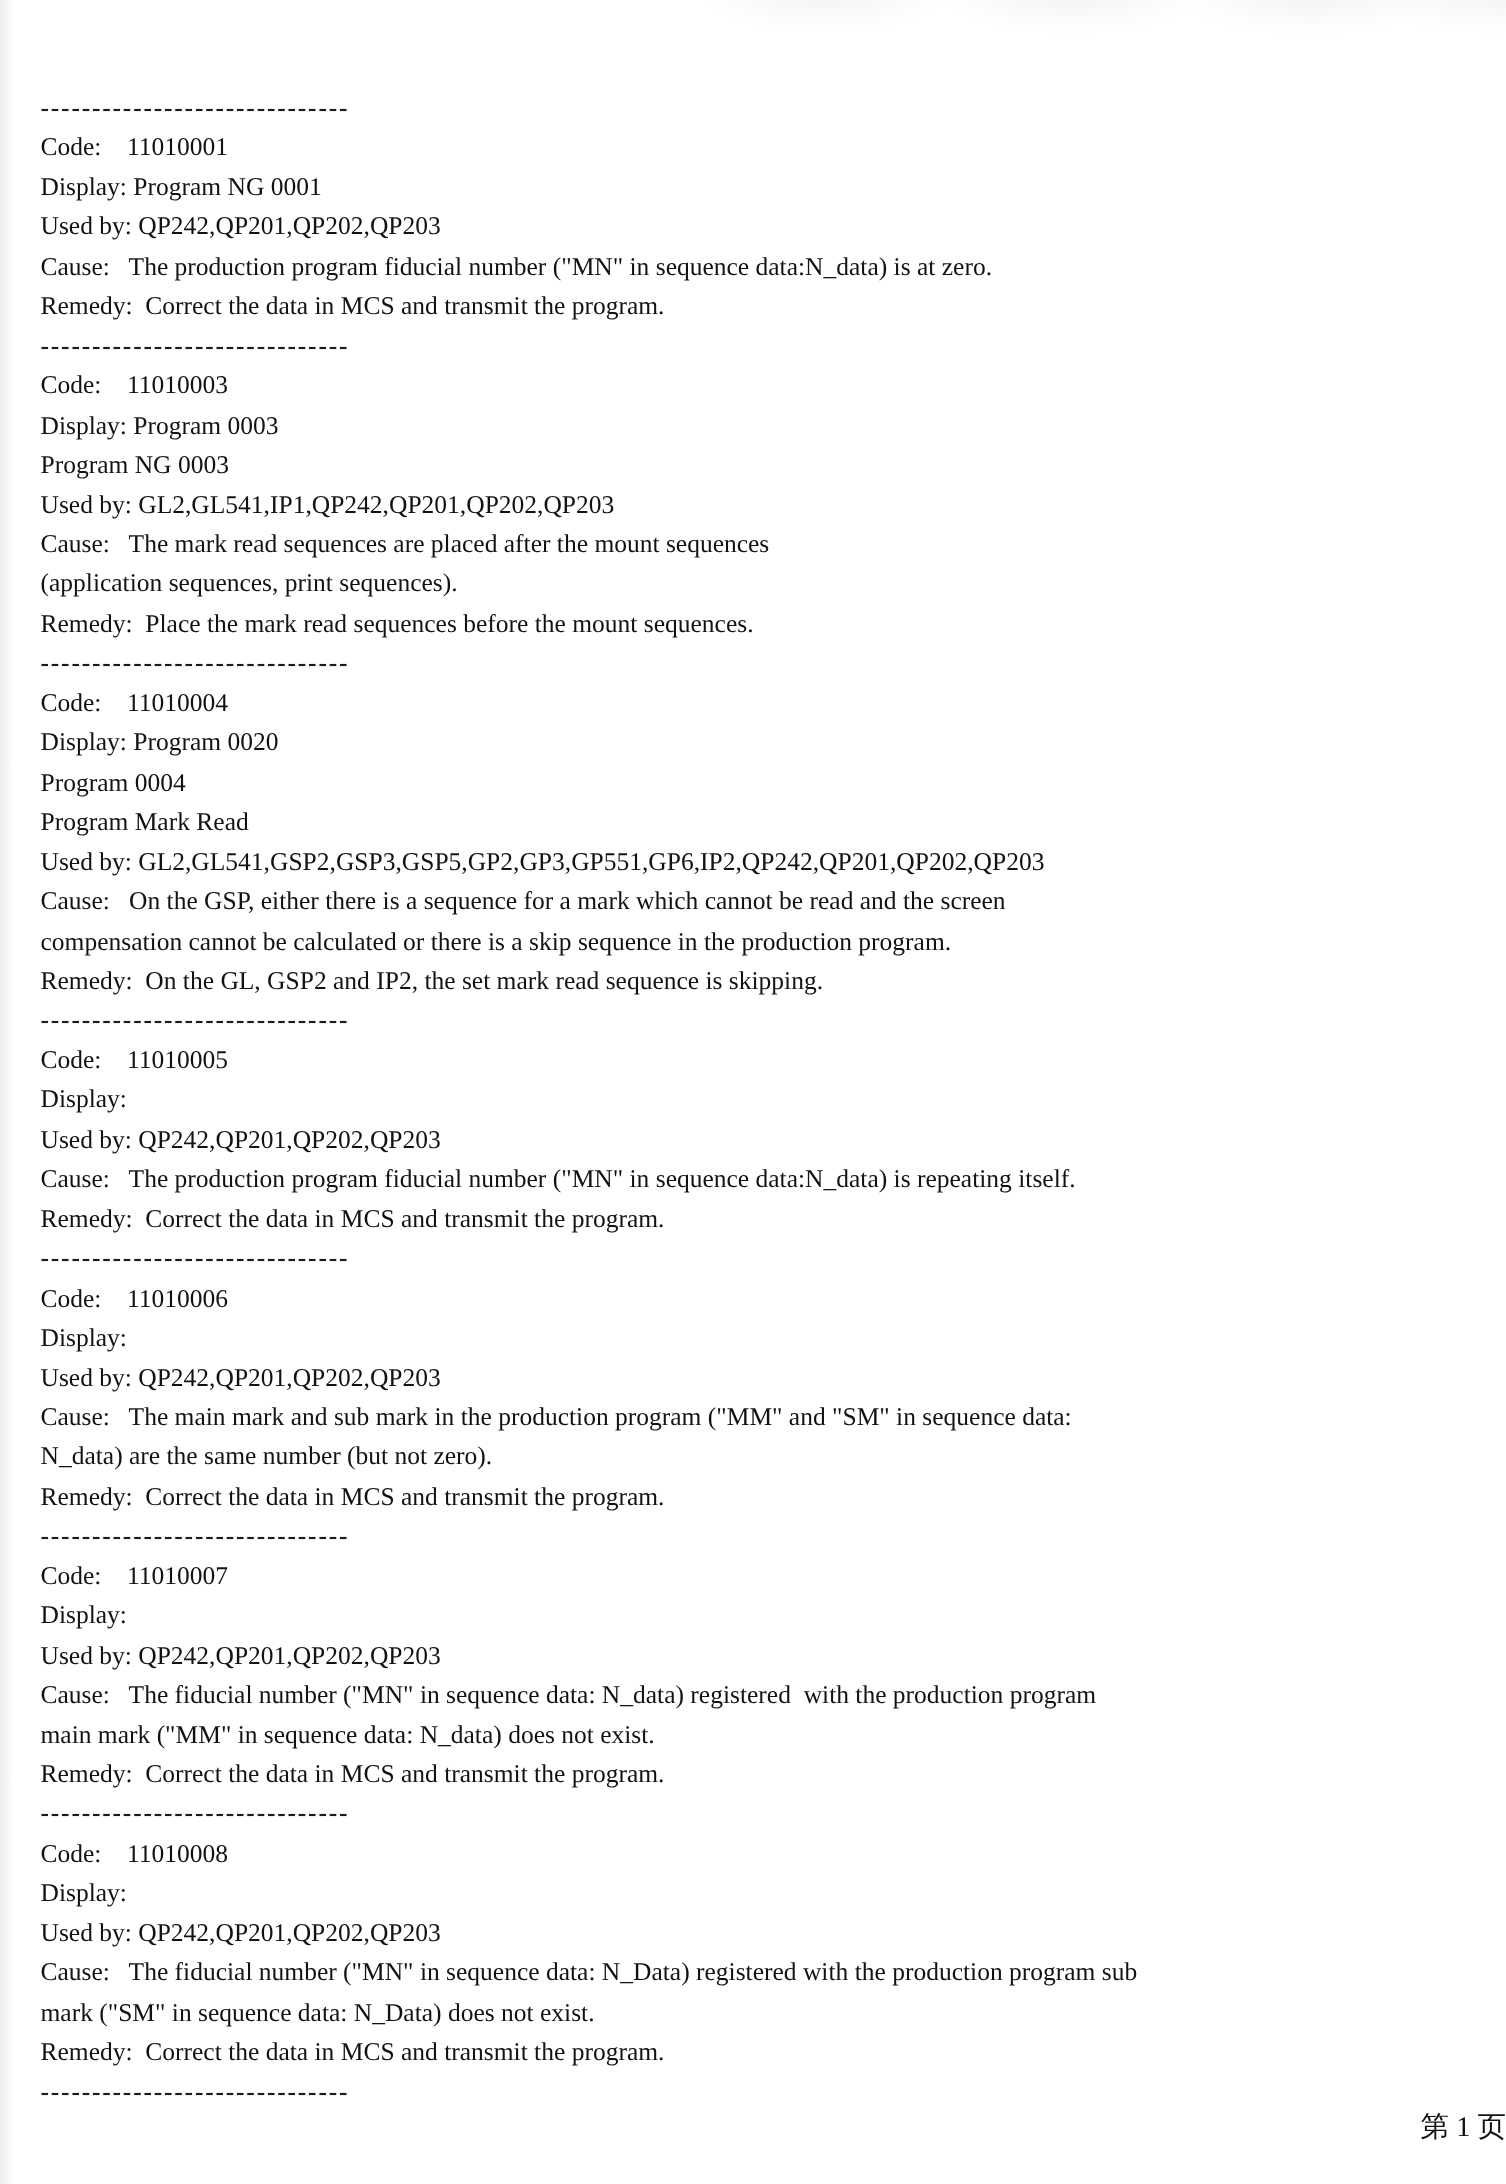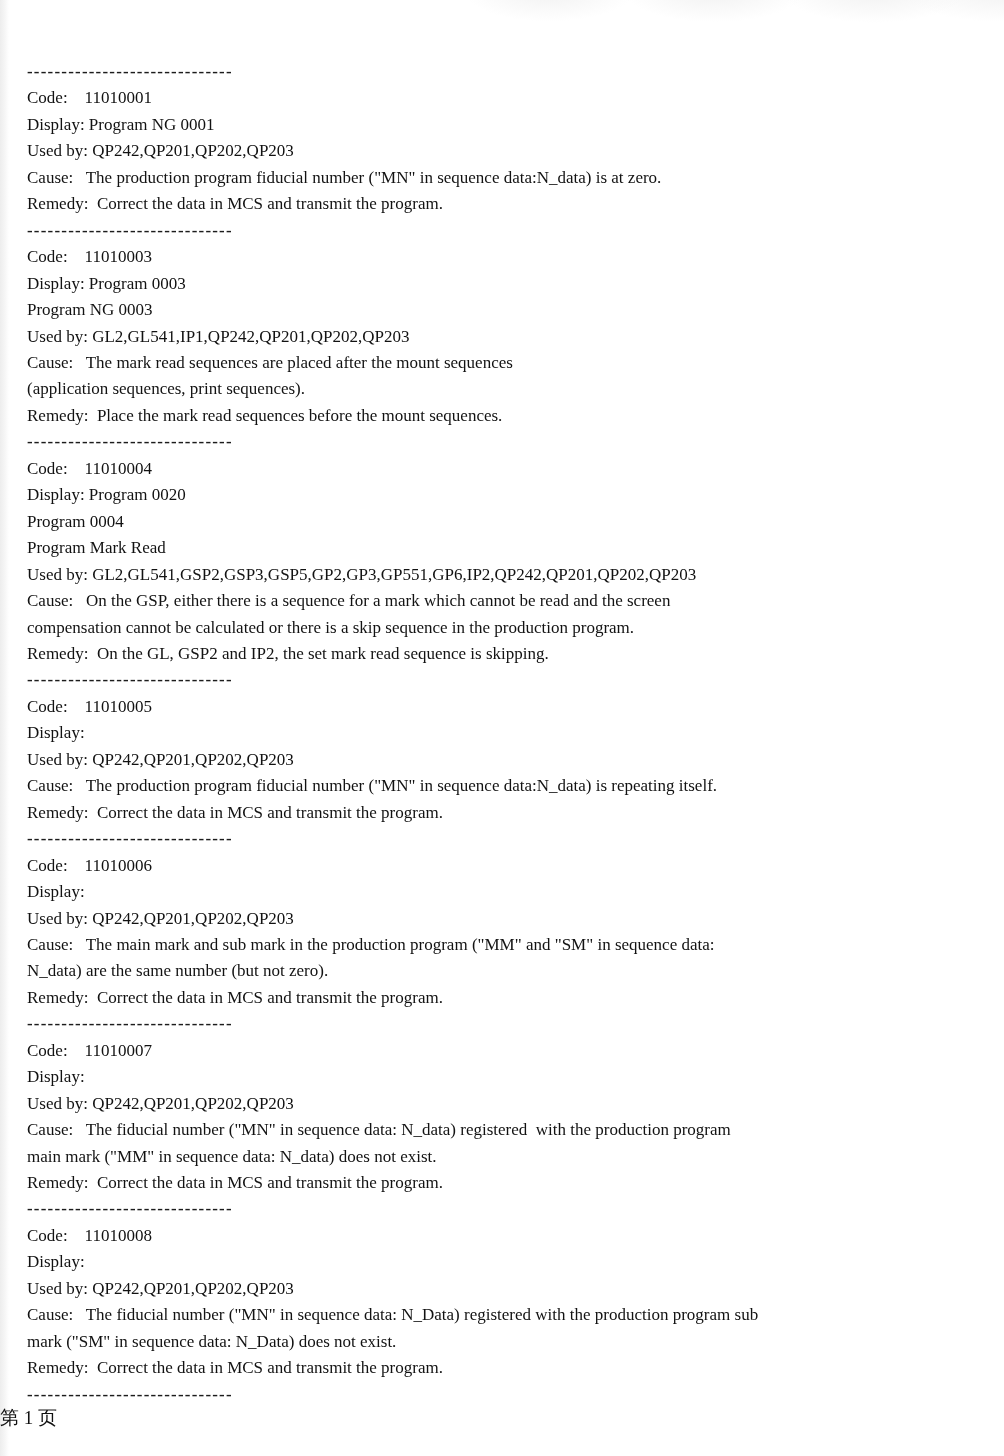--- a/index.html
+++ b/index.html
@@ -48,21 +48,21 @@
   .separator {
     letter-spacing: 1.2px;
     font-weight: bold;
     color: #1c1c1c;
   }
   .footer {
     position: absolute;
     top: 1405px;
     left: 0;
     width: 100%;
-    text-align: left;
+    text-align: right;
     font-size: 19px;
     color: #111111;
   }
 </style>
 </head>
 <body>
 
 <div class="page">
   <div class="left-edge"></div>
   <div class="top-shadow"></div>

